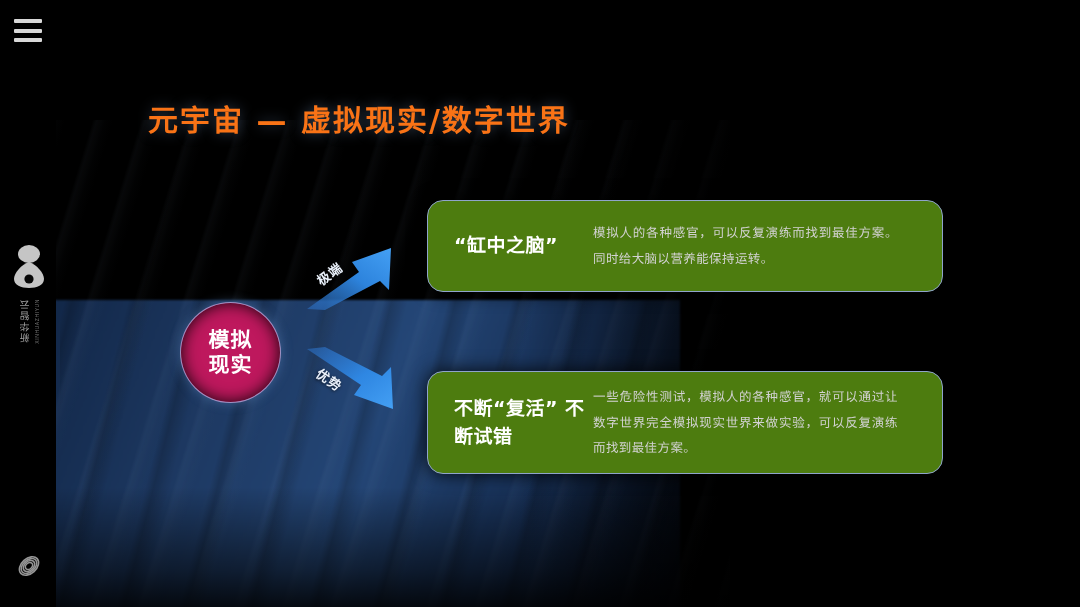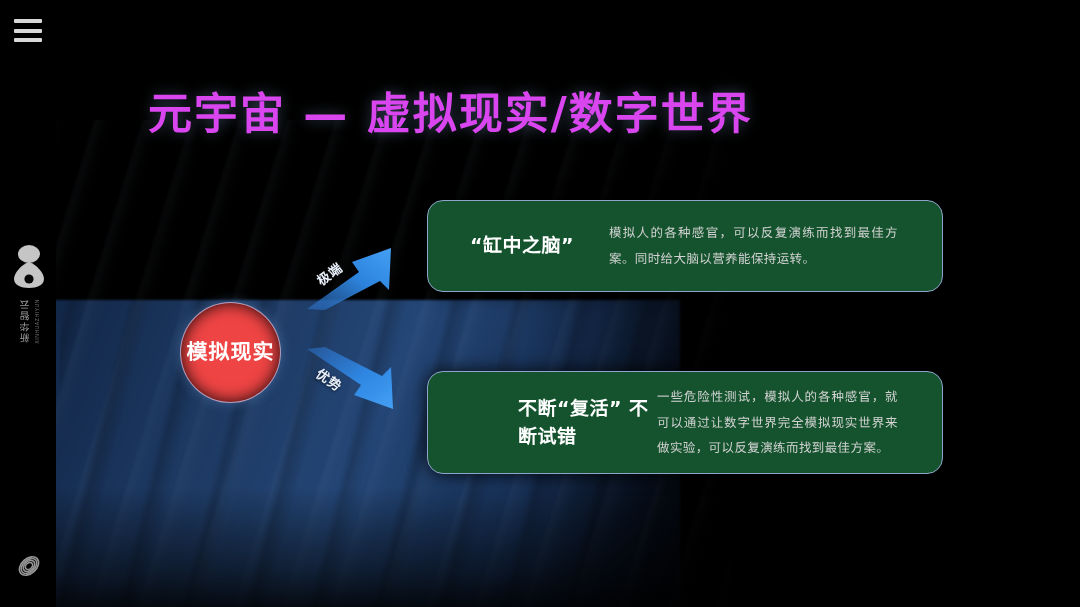--- a/index.html
+++ b/index.html
@@ -207,44 +207,44 @@
     left: 12px; bottom: 24px;
     width: 34px; height: 34px;
     opacity: .72;
     z-index: 8;
   }
 
   
   .title {
     position: absolute;
     left: 148px;
-    top: 78px;
+    top: 96px;
     z-index: 5;
-    color: #d946ef;
+    color: #f97316;
     font-family: "DejaVu Sans", "Liberation Sans", sans-serif;
-    font-size: 44px;
+    font-size: 30px;
     font-weight: 700;
     letter-spacing: 2px;
     white-space: nowrap;
     text-shadow: 0 0 14px rgba(150,190,240,.35);
   }
 
   
   .node-circle {
     position: absolute;
     left: 180px;
     top: 302px;
     width: 99px;
     height: 99px;
     border-radius: 50%;
-    background: #ef4444;
+    background: #be185d;
     border: 1px solid rgba(150,185,230,.75);
     box-shadow: 0 0 12px rgba(120,165,225,.35), inset 0 0 16px rgba(0,0,0,.9);
     display: flex;
-    flex-direction: row;
+    flex-direction: column;
     align-items: center;
     justify-content: center;
     z-index: 5;
   }
   .node-circle span {
     color: #ffffff;
     font-family: "DejaVu Sans", "Liberation Sans", sans-serif;
     font-size: 21px;
     font-weight: 700;
     line-height: 1.16;
@@ -271,28 +271,27 @@
     text-shadow: 0 1px 3px rgba(0,0,0,.7);
     white-space: nowrap;
   }
   .label-up   { left: 318px; top: 272px; transform: rotate(-36deg); transform-origin: left center; }
   .label-down { left: 318px; top: 362px; transform: rotate(34deg);  transform-origin: left center; }
 
   
   .card {
     position: absolute;
     z-index: 5;
-    background: #14532d;
+    background: #4d7c0f;
     border: 1px solid #8fa4cb;
     border-radius: 16px;
     box-shadow: 0 0 18px rgba(0,0,0,.85);
     display: flex;
     align-items: center;
     box-sizing: border-box;
-    padding-left: 16px;
   }
   .card-1 { left: 427px; top: 200px;  width: 516px; height: 92px;  }
   .card-2 { left: 427px; top: 371px;  width: 516px; height: 103px; }
 
   .card-head {
     flex: 0 0 165px;
     padding-left: 26px;
     box-sizing: border-box;
     color: #ffffff;
     font-family: "DejaVu Sans", "Liberation Sans", sans-serif;
@@ -304,21 +303,21 @@
   .card-body {
     flex: 1 1 auto;
     padding-right: 44px;
     color: #d2d2d2;
     font-family: "DejaVu Sans", "Liberation Sans", sans-serif;
     font-size: 12.5px;
     line-height: 2.05;
     letter-spacing: .4px;
     text-align: justify;
   }
-  .card-2 .card-head { font-size: 19px; margin-left: 48px; }
+  .card-2 .card-head { font-size: 19px; }
 </style>
 </head>
 <body>
 
 <div id="slide">
 
   <div class="bg-layer">
     <div class="ring ring-b"></div>
     <div class="ring ring-a"></div>
     <div class="ring ring-hi"></div>

